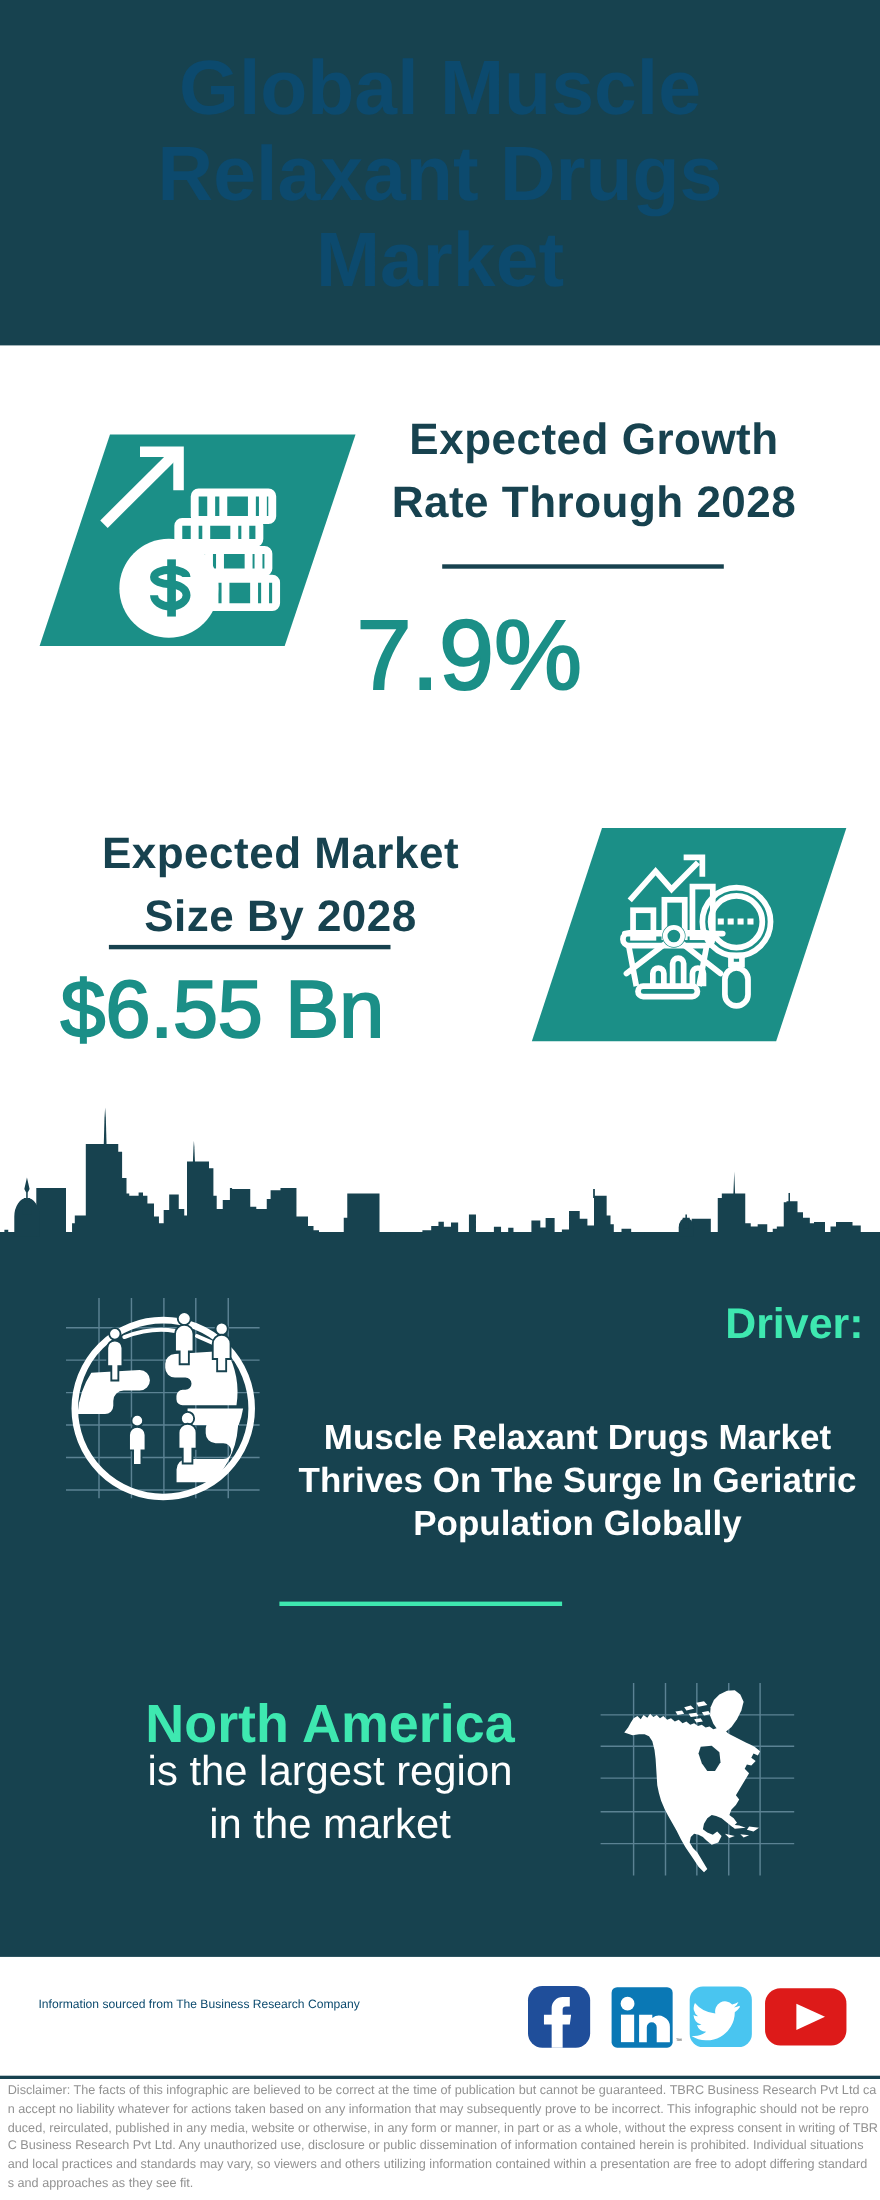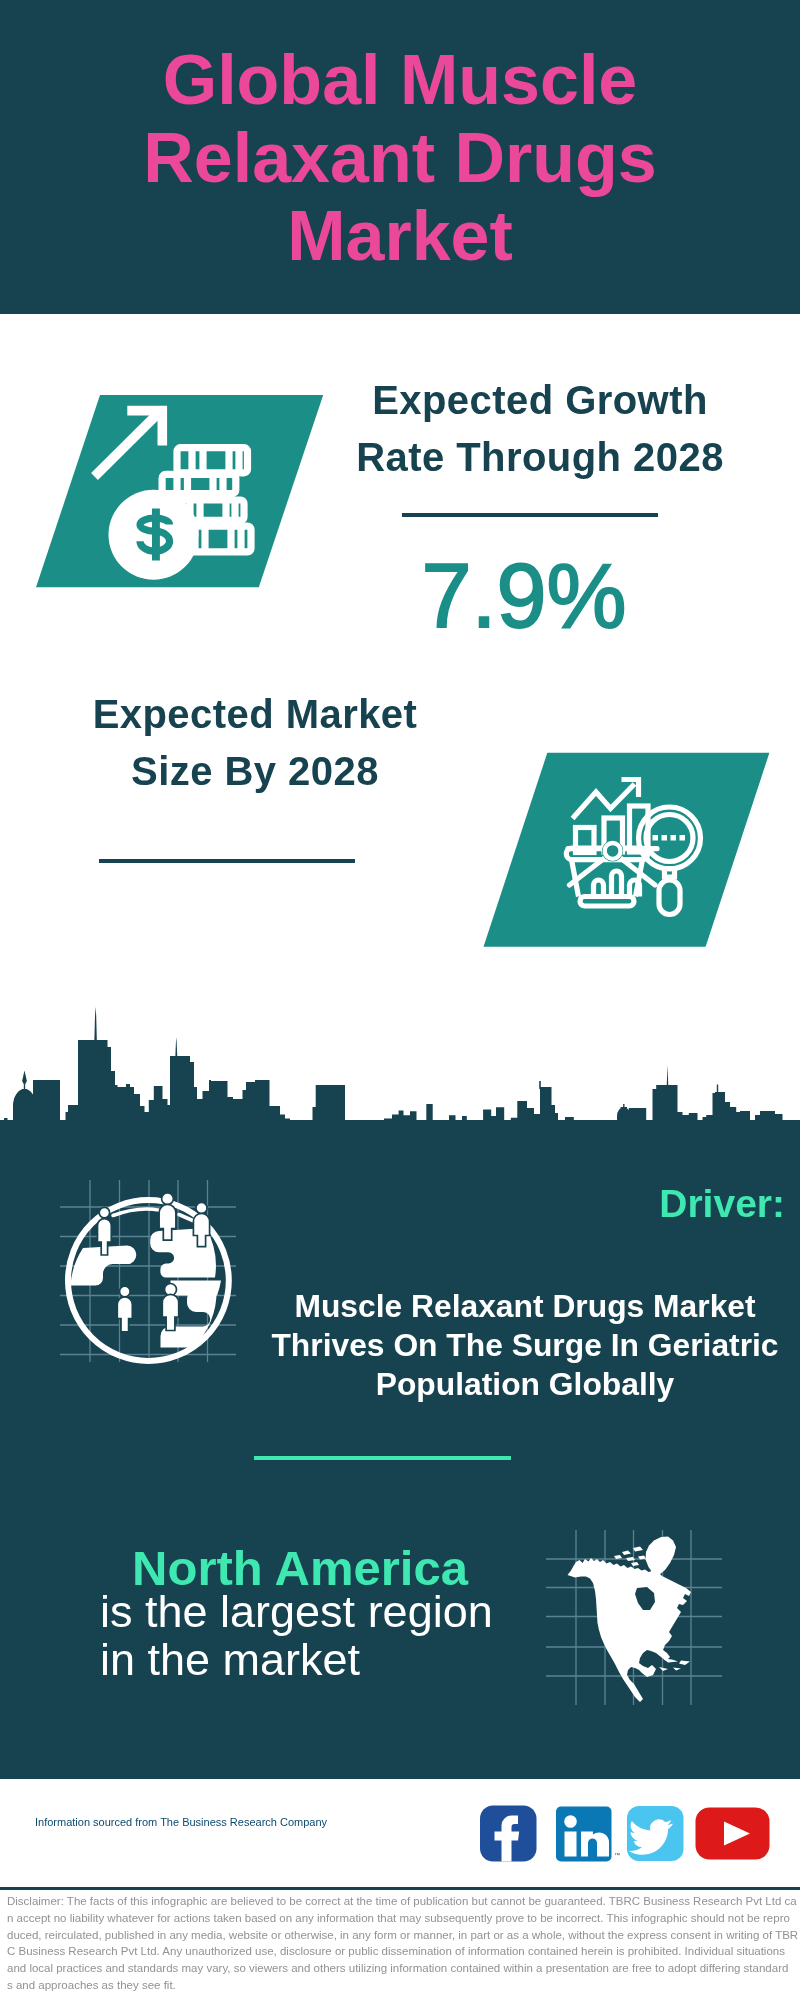--- a/index.html
+++ b/index.html
@@ -1,39 +1,39 @@
 <!DOCTYPE html>
 <html><head>
 <meta charset="utf-8">
 <style>
   html,body{margin:0;padding:0;}
   body{width:800px;height:2000px;background:#ffffff;
        font-family:"Liberation Sans",sans-serif;}
   #page{position:relative;width:800px;height:2000px;overflow:hidden;background:#fff;}
   .abs{position:absolute;}
   #header-band{left:0;top:0;width:800px;height:314px;background:#17424f;}
-  #header-title{left:0;top:40.5px;width:800px;text-align:center;color:#ec4899;
+  #header-title{left:0;top:40.5px;width:800px;text-align:center;color:#0c4a6e;
       font-weight:700;font-size:70px;line-height:78.4px;white-space:pre-line;}
   #dark-band{left:0;top:1120px;width:800px;height:659px;background:#17424f;}
   #footer-rule{left:0;top:1887px;width:800px;height:3px;background:#17424f;}
 
   .stat-label{position:absolute;text-align:center;color:#17424f;font-weight:700;
       font-size:40px;line-height:57px;white-space:pre-line;letter-spacing:0.45px;}
   .stat-rule{position:absolute;height:3.5px;background:#17424f;}
-  .stat-value{position:absolute;text-align:center;color:#1b8f87;font-weight:400;
+  .stat-value{position:absolute;color:#1b8f87;font-weight:400;
       -webkit-text-stroke:1.9px #1b8f87;paint-order:stroke fill;}
 
   #driver-heading{position:absolute;left:255px;width:530px;text-align:right;
       color:#3ee8b0;font-weight:700;font-size:39px;}
   #driver-text{position:absolute;text-align:center;color:#ffffff;font-weight:700;
       font-size:31.8px;line-height:39px;white-space:pre-line;}
   #green-rule{position:absolute;background:#3ee8b0;}
   #region-name{position:absolute;text-align:center;color:#3ee8b0;font-weight:700;font-size:49px;}
-  #region-text{position:absolute;text-align:left;color:#ffffff;font-weight:400;
-      font-size:45px;line-height:47.5px;white-space:pre-line;}
+  #region-text{position:absolute;text-align:center;color:#ffffff;font-weight:400;
+      font-size:38px;line-height:47.5px;white-space:pre-line;}
 
   #source-block{position:absolute;color:#0c4a6e;font-size:11px;line-height:21.2px;}
   #disclaimer{position:absolute;left:7px;top:1893px;width:795px;color:#929292;
       font-size:11.5px;line-height:16.75px;}
   #disclaimer div{white-space:nowrap;}
 </style>
 </head>
 <body>
 
 <div id="page">
@@ -66,23 +66,24 @@
                a14.8,6.6 0 0 0 14.8,6.6 a14.8,10 0 0 1 14.8,10
                a14.8,10 0 0 1 -14.8,10 a14.8,10 0 0 1 -14.8,-10"></path>
     </g>
   </svg>
 
   <div class="stat-label" style="left:340px;top:372px;width:400px">Expected Growth
 Rate Through 2028</div>
   <div class="stat-rule" style="left:402px;top:513px;width:256px"></div>
   <div class="stat-value" style="left:324px;top:550.5px;width:400px;font-size:90px;line-height:90px">7.9%</div>
 
-  <div class="stat-label" style="left:55px;top:686px;width:400px">Expected Market
+  <div class="stat-label" style="left:55px;top:748px;width:400px">Expected Market
 Size By 2028</div>
   <div class="stat-rule" style="left:99px;top:859px;width:256px"></div>
+  <div class="stat-value" style="left:55px;top:880.5px;width:400px;font-size:73.5px;line-height:73.5px">$6.55 Bn</div>
 
   <svg class="abs" style="left:480px;top:748px;width:295px;height:204px" viewBox="480 748 295 204">
     <polygon points="547.3,752.8 769.4,752.8 705.6,946.7 483.5,946.7" fill="#1b8f87"></polygon>
     <g fill="none" stroke="#ffffff" stroke-width="5.2" stroke-linejoin="miter" stroke-linecap="butt">
       <path d="M572.5,818.5 L596,792 L610.5,808.5 L634.5,784"></path>
       <path d="M621.5,779.5 L638.5,779.5 L638.5,797"></path>
       <rect x="575.5" y="827.5" width="18.5" height="25"></rect>
       <rect x="604" y="818" width="18.5" height="34"></rect>
       <rect x="629.5" y="806" width="18.5" height="46"></rect>
       <rect x="566.3" y="848.1" width="81.4" height="11.5" rx="5.7"></rect>

